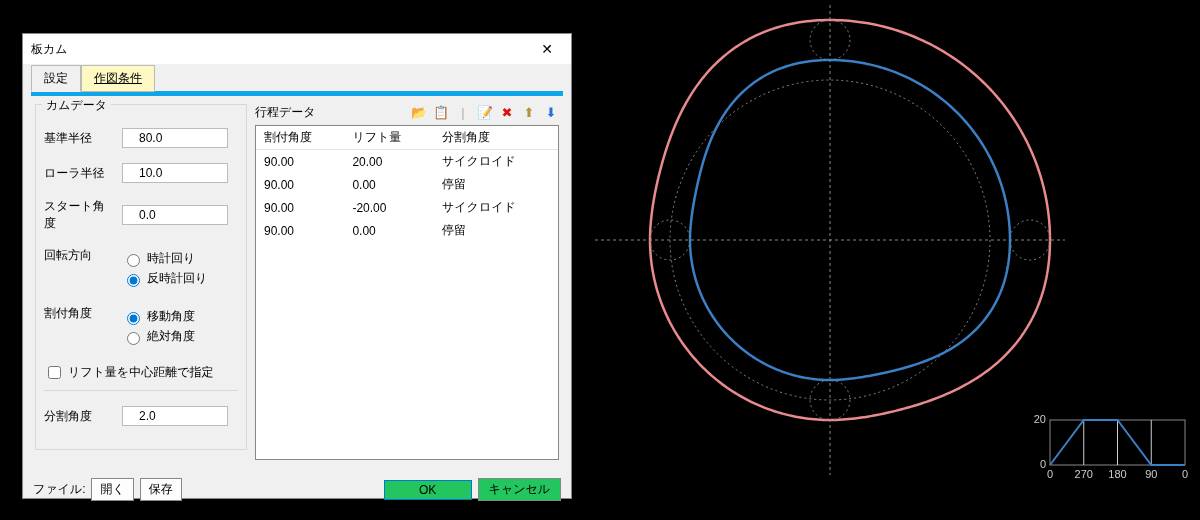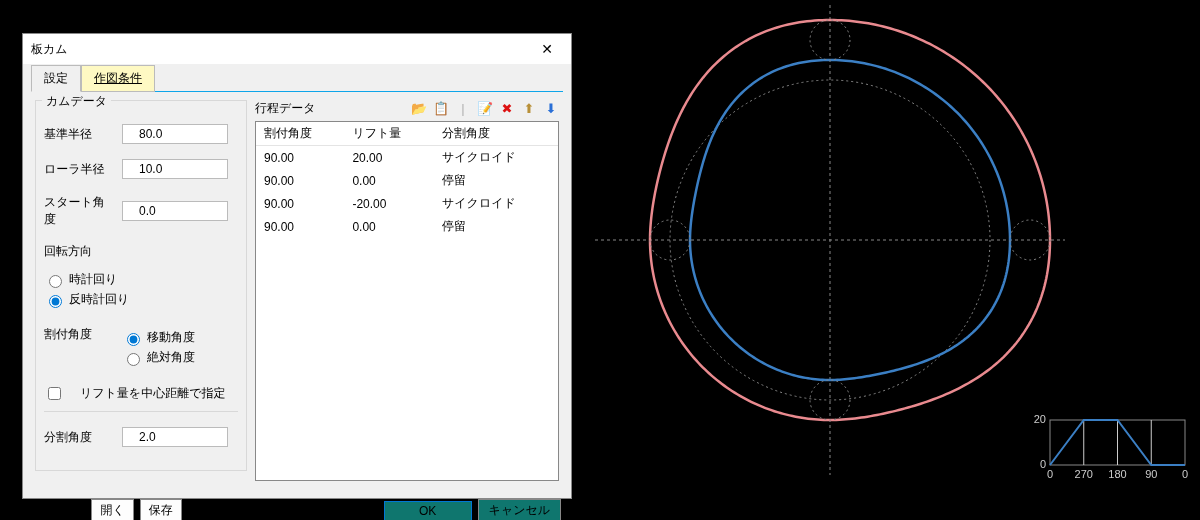--- a/index.html
+++ b/index.html
@@ -58,21 +58,21 @@
   z-index: 2;
 }
 .tab.inactive {
   background: #fef9c3;
   border-bottom: 1px solid #bbb;
   text-decoration: underline;
 }
 .tabcontent {
   flex: 1;
   margin: 0 8px 8px 8px;
-  border-top: 1px solid #0ea5e9;
+  border-top: 5px solid #0ea5e9;
   padding: 8px 4px 4px 4px;
   display: flex;
   gap: 8px;
 }
 .left-col {
   width: 212px;
 }
 .fieldset {
   border: 1px solid #d8d8d8;
   padding: 8px 8px 8px 8px;
@@ -101,21 +101,21 @@
   font: inherit;
 }
 .radio-group { margin-left: 0; }
 .radio-row {
   display: flex;
   align-items: center;
   gap: 4px;
   margin: 3px 0;
 }
 .radio-row input[type=radio]{ accent-color:#0078d4;}
-.check-row { display:flex; align-items:center; gap:16px; margin:8px 0 8px 0;}
+.check-row { display:flex; align-items:center; gap:4px; margin:8px 0 8px 0;}
 hr.sep { border:none; border-top:1px solid #d8d8d8; margin:6px 0;}
 
 .right-col {
   flex: 1;
   display: flex;
   flex-direction: column;
 }
 .stroke-header {
   display: flex;
   align-items: center;
@@ -147,21 +147,21 @@
 .bottombar {
   display: flex;
   align-items: center;
   padding: 6px 10px 10px 10px;
   gap: 6px;
 }
 .bottombar .spacer { flex:1; }
 .btn {
   padding: 2px 10px;
   border: 1px solid #888;
-  background: #0f766e;
+  background: #22c55e;
   font: inherit;
   min-width: 54px;
 }
 .btn.primary { min-width: 88px; border:1px solid #0078d4;}
 .file-label { margin-right:0; }
 .file-btn { padding:2px 8px; border:1px solid #888; background:#fdfdfd; font:inherit; }
 
 
 .gfx {
   position: absolute;
@@ -199,21 +199,21 @@
         </div>
         <div class="row">
           <label>ローラ半径</label>
           <input type="text" value="10.0" style="">
         </div>
         <div class="row">
           <label>スタート角度</label>
           <input type="text" value="0.0" style="">
         </div>
 
-        <div class="row" style="align-items:flex-start;margin-top:8px;flex-direction:column;">
+        <div class="row" style="align-items:flex-start;margin-top:8px;">
           <label>回転方向</label>
           <div class="radio-group">
             <div class="radio-row">
               <input type="radio" name="rot" style="">
               <span>時計回り</span>
             </div>
             <div class="radio-row">
               <input type="radio" name="rot" checked="" style="">
               <span>反時計回り</span>
             </div>

